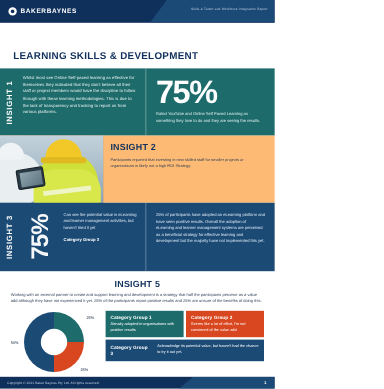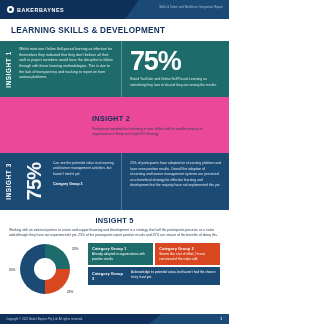--- a/index.html
+++ b/index.html
@@ -33,20 +33,21 @@
   }
   .topbar-note{
     position:absolute;right:6px;top:6px;z-index:3;
     color:#b9cbdd;font-size:2.6px;letter-spacing:.18px;white-space:nowrap;
   }
 
   
   .title-band{
     height:22px;background:#ffffff;display:flex;align-items:center;
     padding-left:11px;
+    margin-top:16px;
   }
   .title-band h1{
     margin:0;font-size:8.2px;font-weight:700;color:#10305c;letter-spacing:.25px;
   }
 
   
   .insight1{
     position:relative;display:flex;background:#1d6b6b;height:56px;
   }
   .rail{
@@ -67,21 +68,21 @@
     display:flex;flex-direction:column;justify-content:center;
   }
   .bignum{
     color:#ffffff;font-weight:700;font-size:27px;line-height:.92;letter-spacing:-1.2px;
   }
   .i1-right .cap{
     margin-top:4px;color:#dceceb;font-size:3.4px;line-height:1.6;
   }
 
   
-  .insight2{position:relative;height:56px;background:#ec4899;display:flex;align-items:center;}
+  .insight2{position:relative;height:56px;background:#fdba74;display:flex;}
   .photo{
     width:86px;flex:0 0 86px;position:relative;overflow:hidden;
     background:linear-gradient(170deg,#9fb6c6 0%,#7e98ab 45%,#5d7688 100%);
   }
   .photo .sky{position:absolute;inset:0;background:linear-gradient(180deg,#c3d2dc,#8ea5b6);}
   .photo .worker-a{
     position:absolute;left:-10px;bottom:-4px;width:46px;height:46px;border-radius:50%;
     background:#e9eef1;
   }
   .photo .helmet-a{

